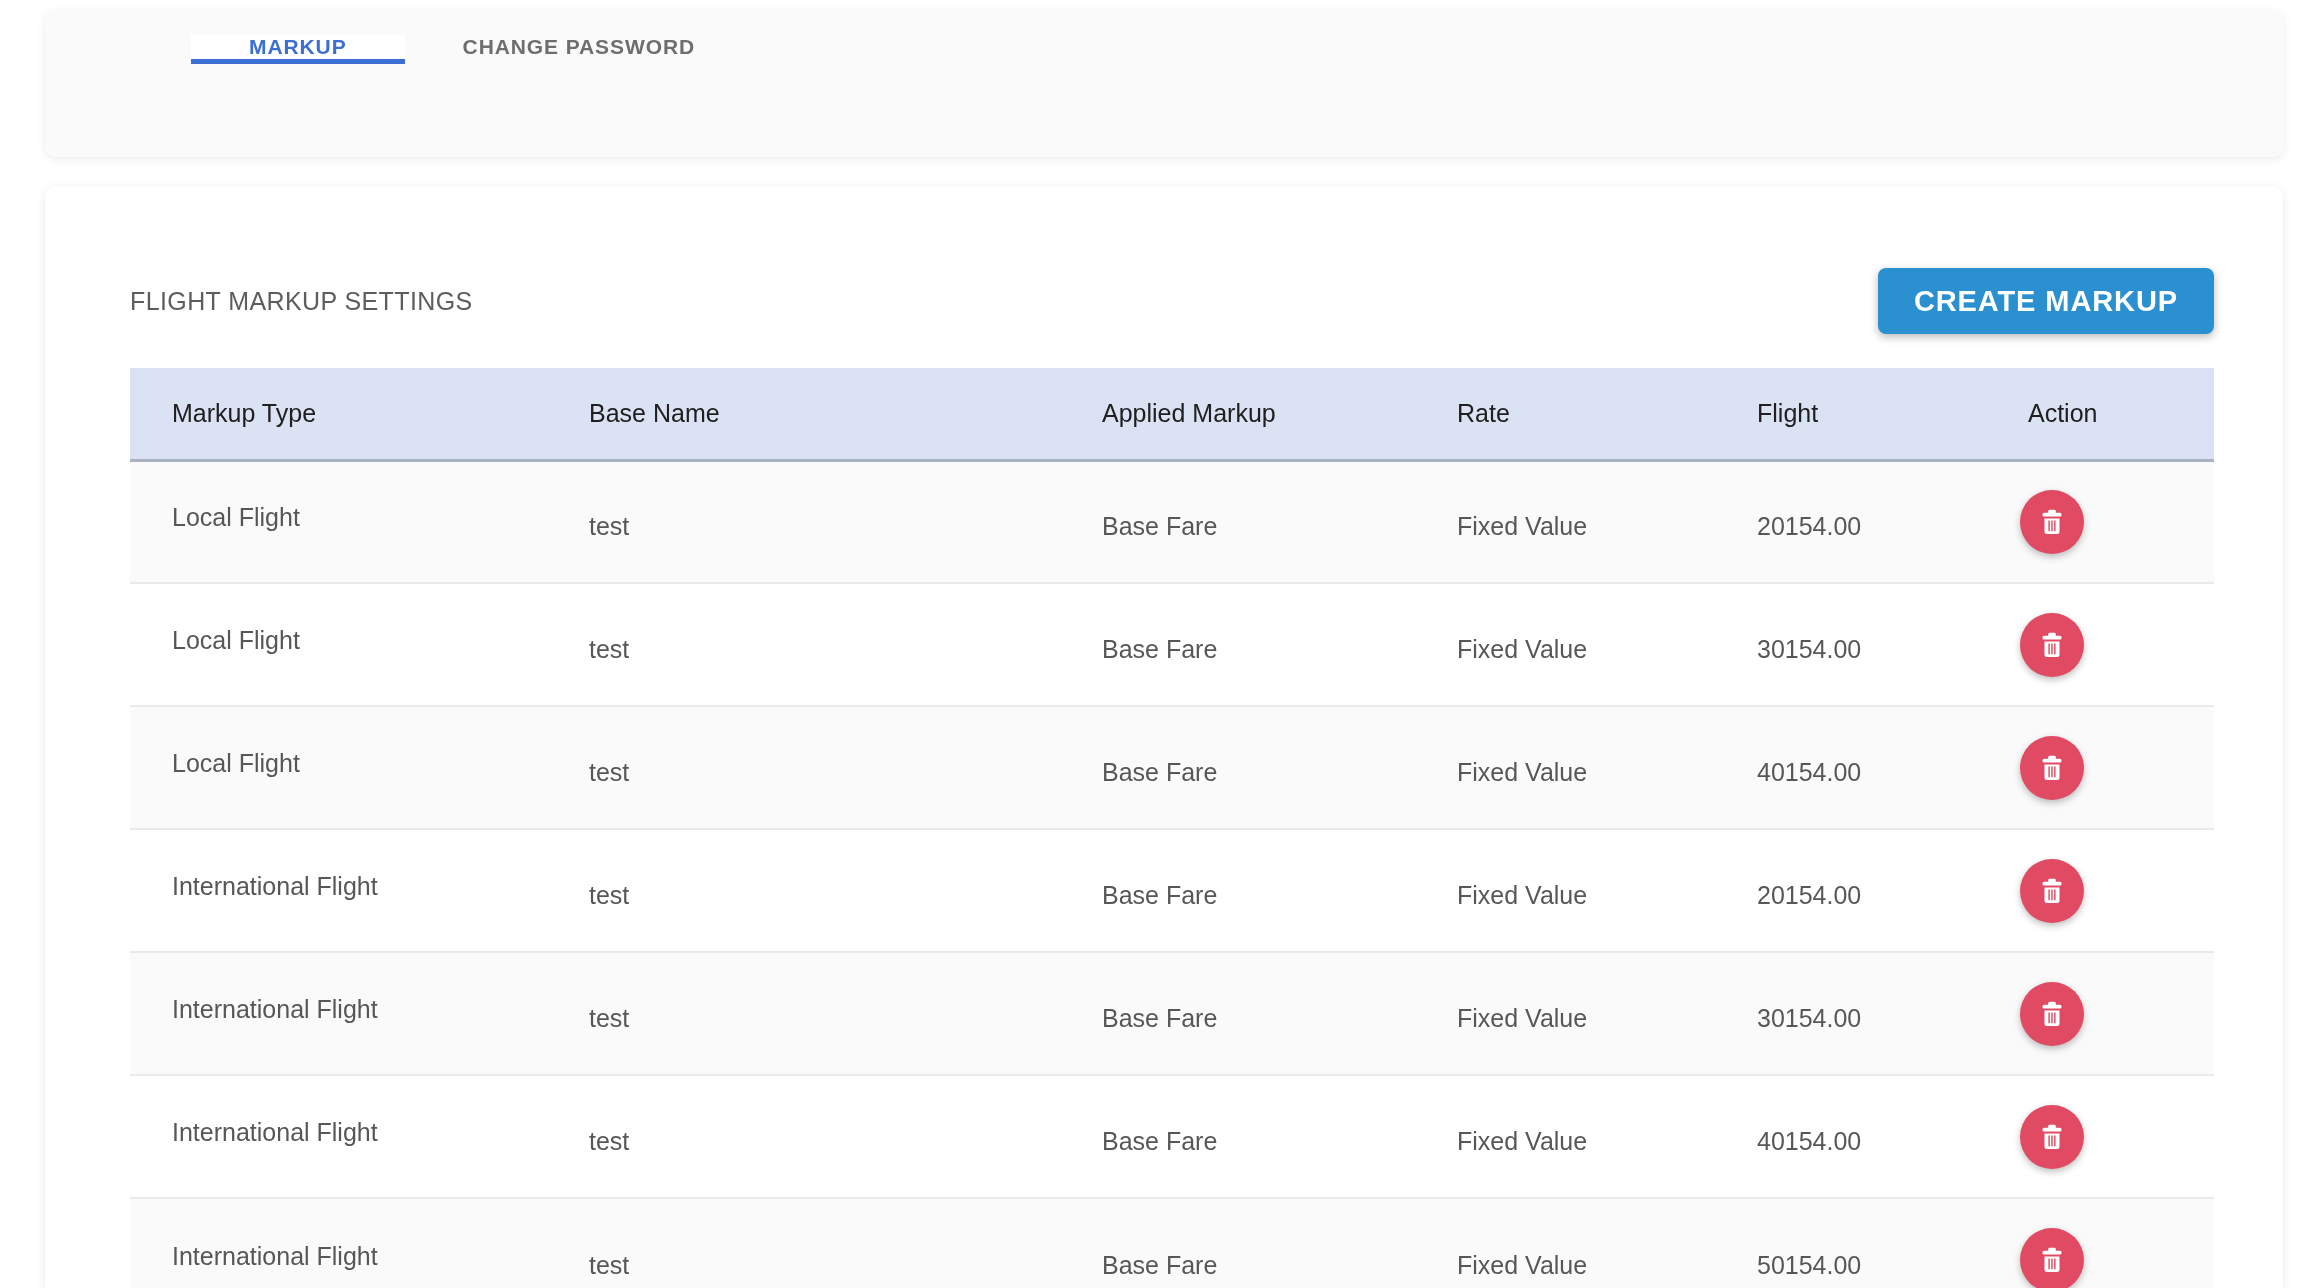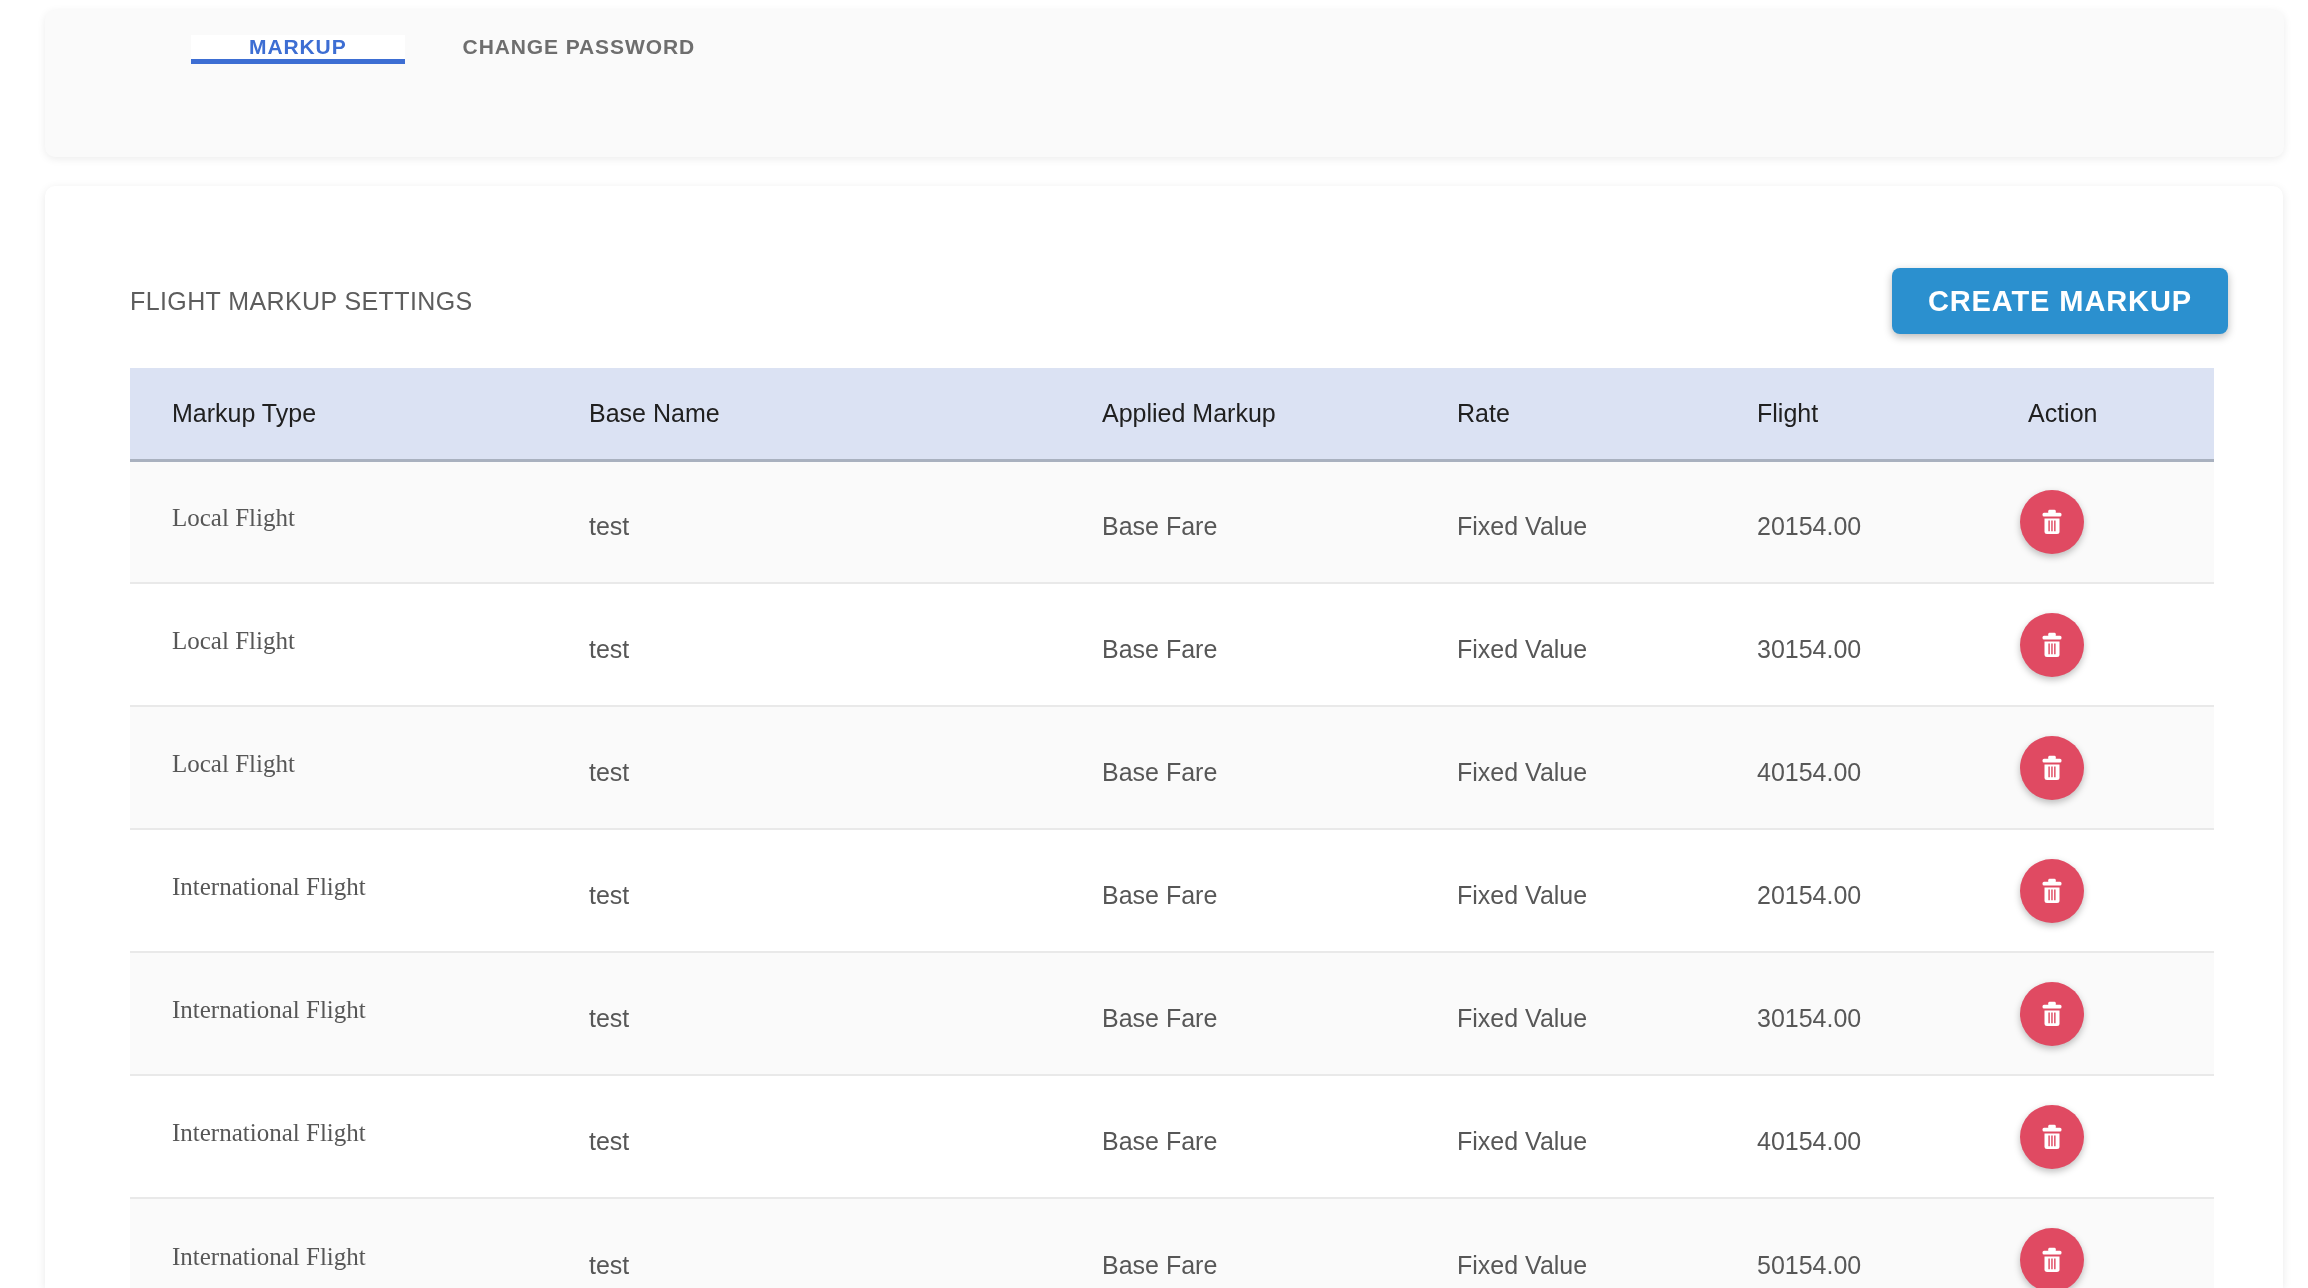--- a/index.html
+++ b/index.html
@@ -33,21 +33,21 @@
   }
 
   
   .main-card {
     position: absolute; left: 45px; top: 186px; width: 2238px; height: 1102px;
     background: #ffffff; border-radius: 10px 10px 0 0;
     box-shadow: 0 2px 10px rgba(0,0,0,0.09);
     overflow: hidden;
   }
   .card-header {
-    position: absolute; left: 85px; right: 55px; top: 85px; height: 60px;
+    position: absolute; left: 85px; right: 69px; top: 85px; height: 60px;
     display: flex; align-items: center; justify-content: space-between; gap: 12px;
   }
   .card-title {
     font-size: 25px; font-weight: 400; color: #5d5d5d; letter-spacing: 0.4px;
   }
   .create-btn {
     height: 66px; padding: 0 36px; border: none; border-radius: 8px;
     background: var(--create-button); color: #ffffff;
     font-family: inherit; font-size: 29px; font-weight: 700; letter-spacing: 0.9px;
     box-shadow: 0 3px 8px rgba(0,0,0,0.28); cursor: pointer;
@@ -68,21 +68,21 @@
   }
   thead th:first-child { padding-left: 42px; }
   thead th:last-child { padding-left: 8px; }
 
   tbody tr { height: 123px; background: #ffffff; }
   tbody tr:nth-child(odd) { background: #fafafa; }
   tbody tr + tr { border-top: 2px solid #e9e9e9; }
   tbody td { padding: 0; vertical-align: middle; font-size: 25px; color: #575757; }
   tbody td:first-child { padding-left: 42px; }
   tbody td .cv { position: relative; display: inline-block; }
-  tbody td:first-child .cv { top: -4px; font-family: Liberation Serif, serif; }
+  tbody td:first-child .cv { top: -4px; }
   tbody td:not(:first-child) .cv { top: 5px; }
 
   .del-btn {
     width: 64px; height: 64px; border: none; border-radius: 50%;
     background: var(--delete-button);
     display: flex; align-items: center; justify-content: center;
     box-shadow: 0 3px 7px rgba(0,0,0,0.25); cursor: pointer;
   }
   .del-btn svg { display: block; }
 </style>

